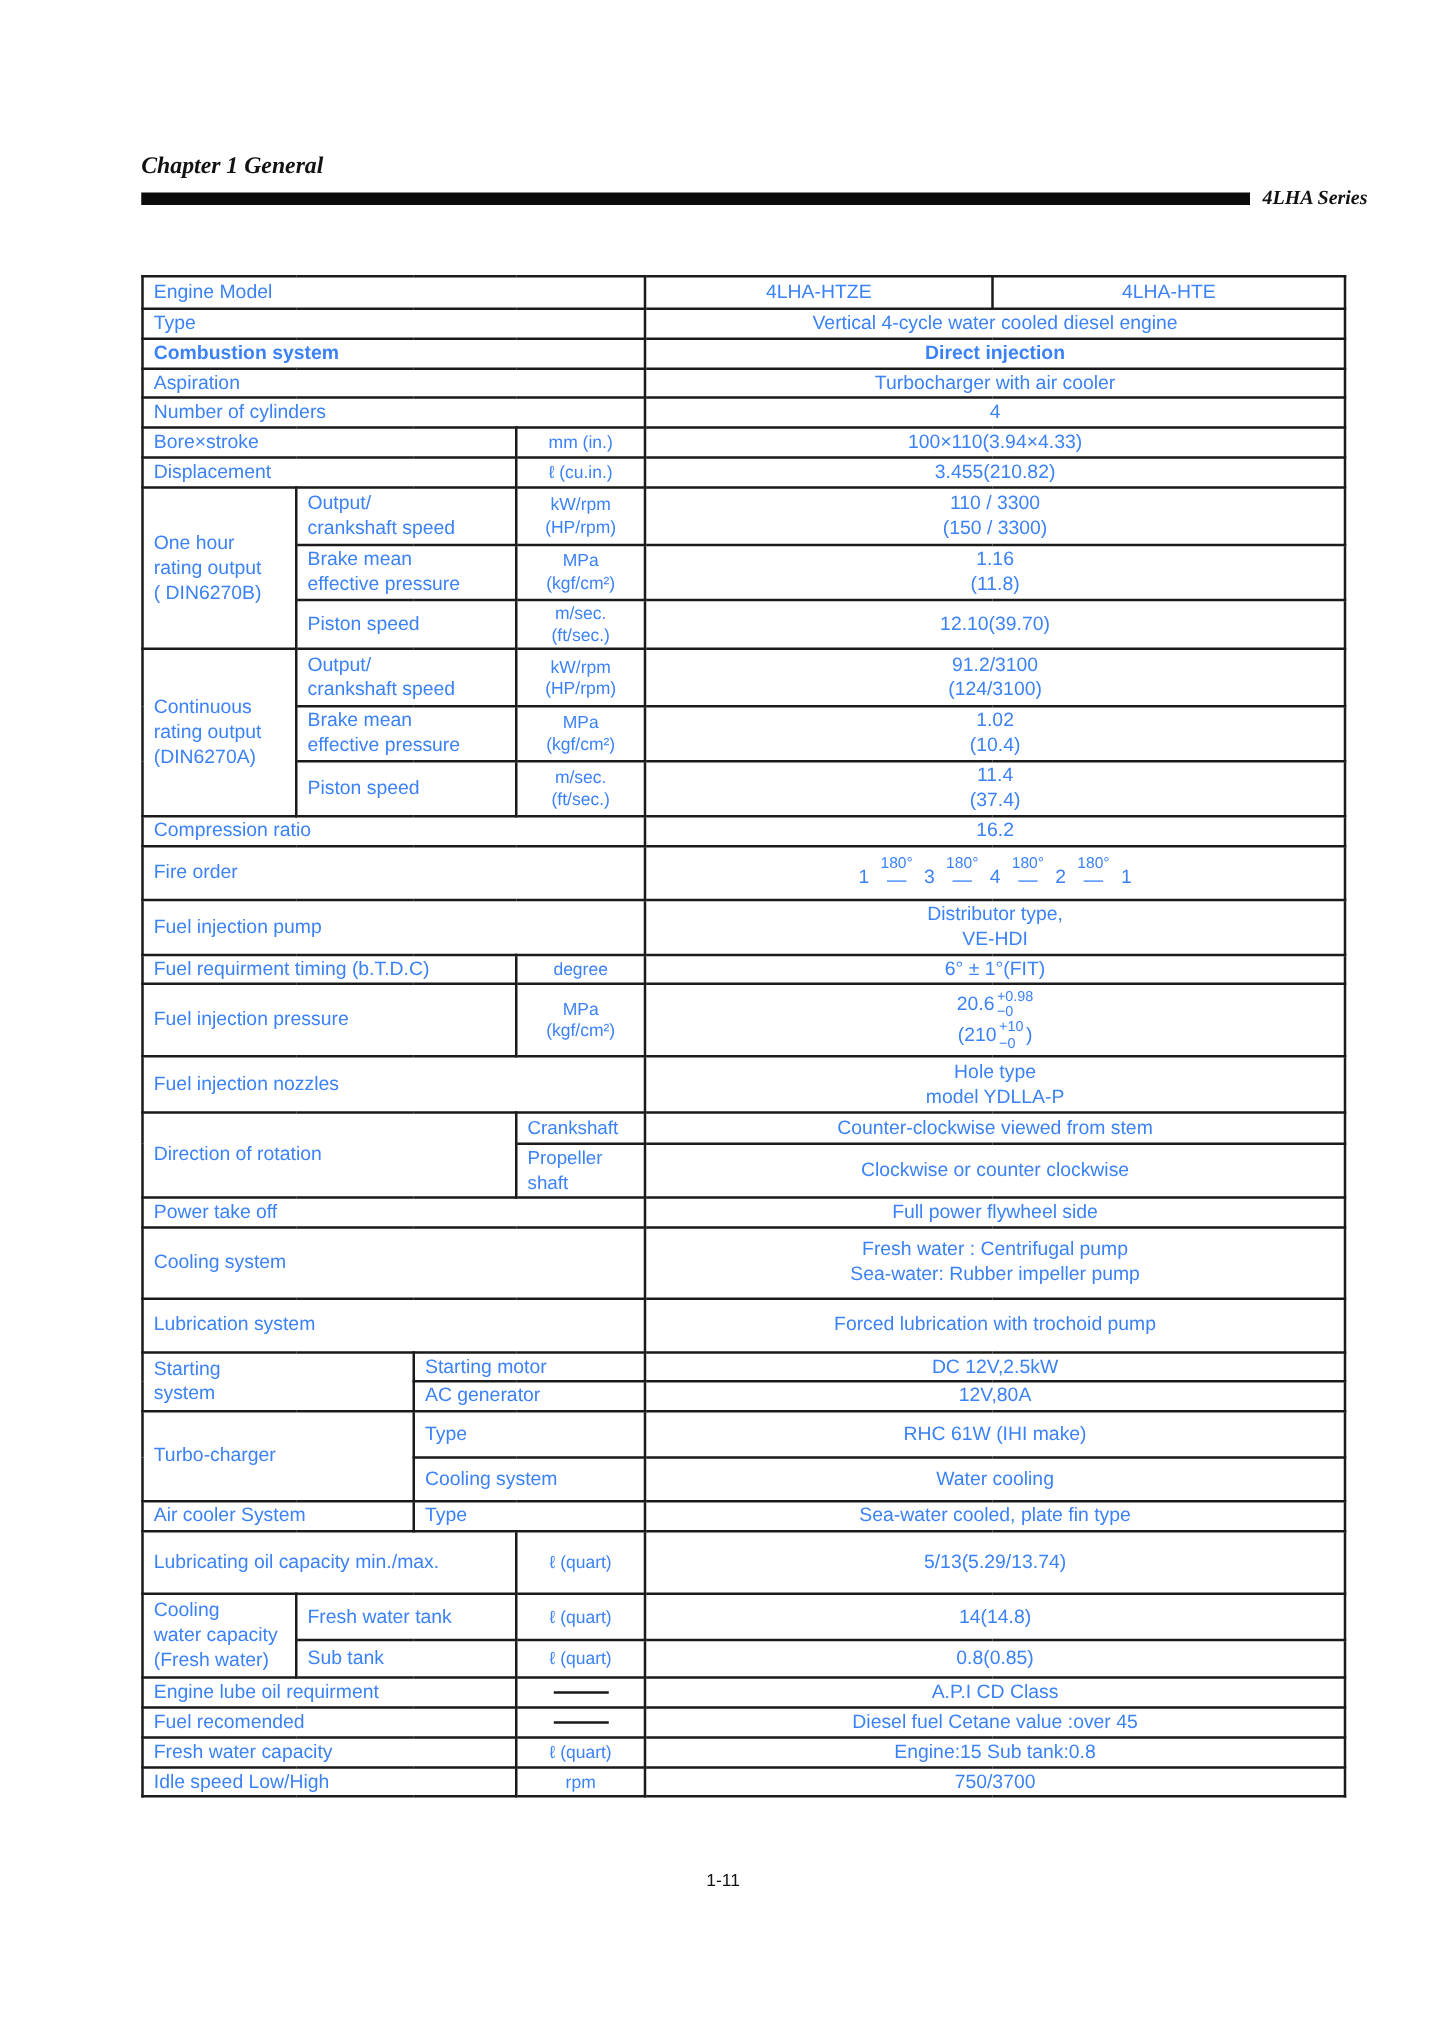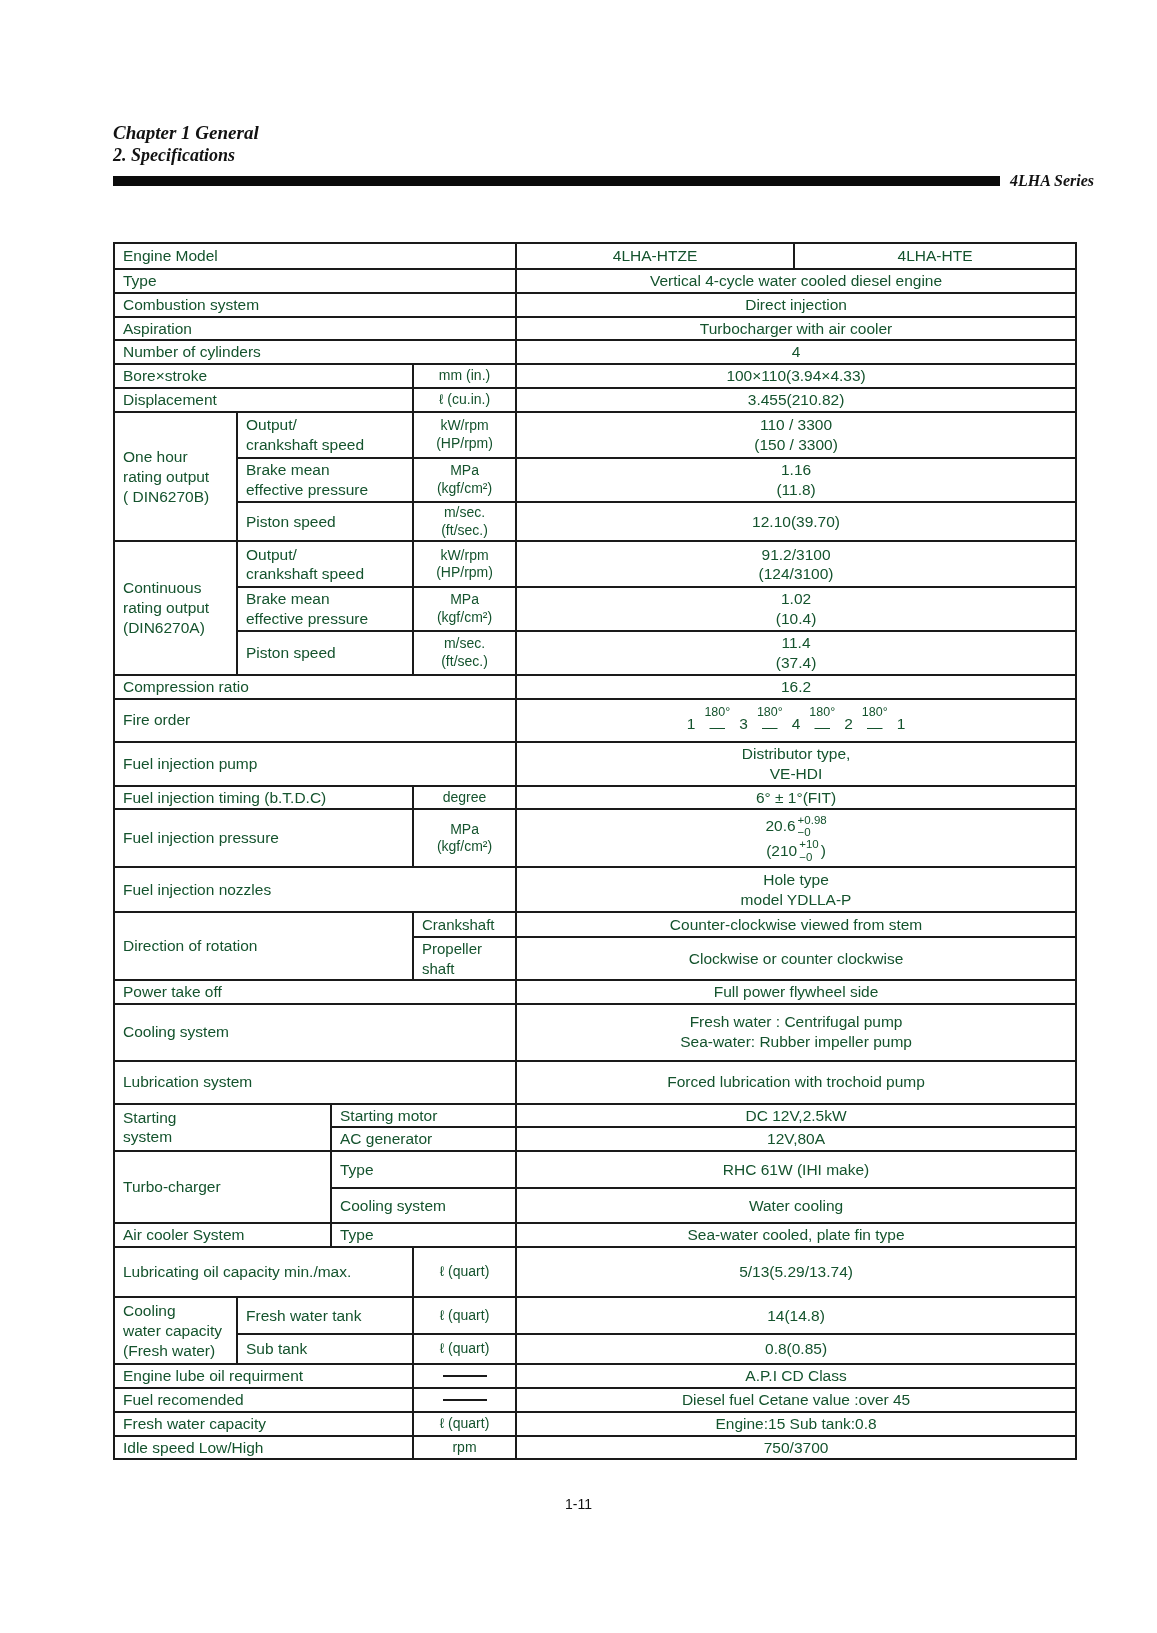--- a/index.html
+++ b/index.html
@@ -11,21 +11,21 @@
   }
   .hdr{margin:122px 0 0 113px;}
   .chapter{font-family:"Liberation Serif","DejaVu Serif",serif;font-style:italic;font-weight:bold;font-size:19px;line-height:22px;margin-top:20px;}
   .section{font-family:"Liberation Serif","DejaVu Serif",serif;font-style:italic;font-weight:bold;font-size:18px;line-height:21px;margin-top:1px;}
   .ruleline{display:flex;align-items:center;margin-top:6px;}
   .bar{width:887px;height:10px;background:#0b0b0b;}
   .series{font-family:"Liberation Serif","DejaVu Serif",serif;font-style:italic;font-weight:bold;font-size:16px;margin-left:10px;white-space:nowrap;}
   table.specs{
     border-collapse:collapse;table-layout:fixed;
     width:962px;margin:52px 0 0 113px;
-    font-size:15.5px;color:#14532d;
+    font-size:15.5px;color:#3b82f6;
   }
   table.specs td{
     border:2px solid #1a1a1a;
     padding:1px 8px;vertical-align:middle;
     overflow:hidden;
   }
   td.lbl{text-align:left;}
   td.grp{text-align:left;}
   td.unit{text-align:center;font-size:14px;padding:1px 3px;margin-left:20px;}
   td.subu{text-align:left;font-size:15px;padding:1px 3px;margin-top:47px;}
@@ -41,21 +41,20 @@
   .tstack{display:inline-flex;flex-direction:column;font-size:11.5px;line-height:1.08;text-align:left;}
   
   .dashline{display:inline-block;width:44px;height:0;border-top:2px solid #1a1a1a;vertical-align:middle;}
   footer{position:absolute;left:0;top:1496px;width:1157px;text-align:center;font-size:14px;}
 </style>
 </head>
 <body>
 
 <div class="hdr">
   <div class="chapter">Chapter 1 General</div>
-  <div class="section">2. Specifications</div>
   <div class="ruleline">
     <div class="bar"></div>
     <span class="series">4LHA Series</span>
   </div>
 </div>
 
 <table class="specs">
   <colgroup>
     <col style="width:123px">
       <col style="width:94px">
@@ -77,21 +76,21 @@
         </td>
       </tr>
       <tr style="height: 23px;">
         <td class="lbl" colspan="4">
           <div class="ln">Type</div>
         </td>
         <td class="val" colspan="2">
           <div class="ln">Vertical 4-cycle water cooled diesel engine</div>
         </td>
       </tr>
-      <tr style="height: 23px;">
+      <tr style="height: 23px; font-weight: bold;">
         <td class="lbl" colspan="4">
           <div class="ln">Combustion system</div>
         </td>
         <td class="val" colspan="2">
           <div class="ln">Direct injection</div>
         </td>
       </tr>
       <tr style="height: 23px;">
         <td class="lbl" colspan="4">
           <div class="ln">Aspiration</div>
@@ -263,21 +262,21 @@
         <td class="lbl" colspan="4">
           <div class="ln">Fuel injection pump</div>
         </td>
         <td class="val" colspan="2">
           <div class="ln">Distributor type,</div>
           <div class="ln">VE-HDI</div>
         </td>
       </tr>
       <tr style="height: 23px;">
         <td class="lbl" colspan="3">
-          <div class="ln">Fuel injection timing (b.T.D.C)</div>
+          <div class="ln">Fuel requirment timing (b.T.D.C)</div>
         </td>
         <td class="unit">
           <div class="ln">degree</div>
         </td>
         <td class="val" colspan="2">
           <div class="ln">6° ± 1°(FIT)</div>
         </td>
       </tr>
       <tr style="height: 58px;">
         <td class="lbl" colspan="3">

